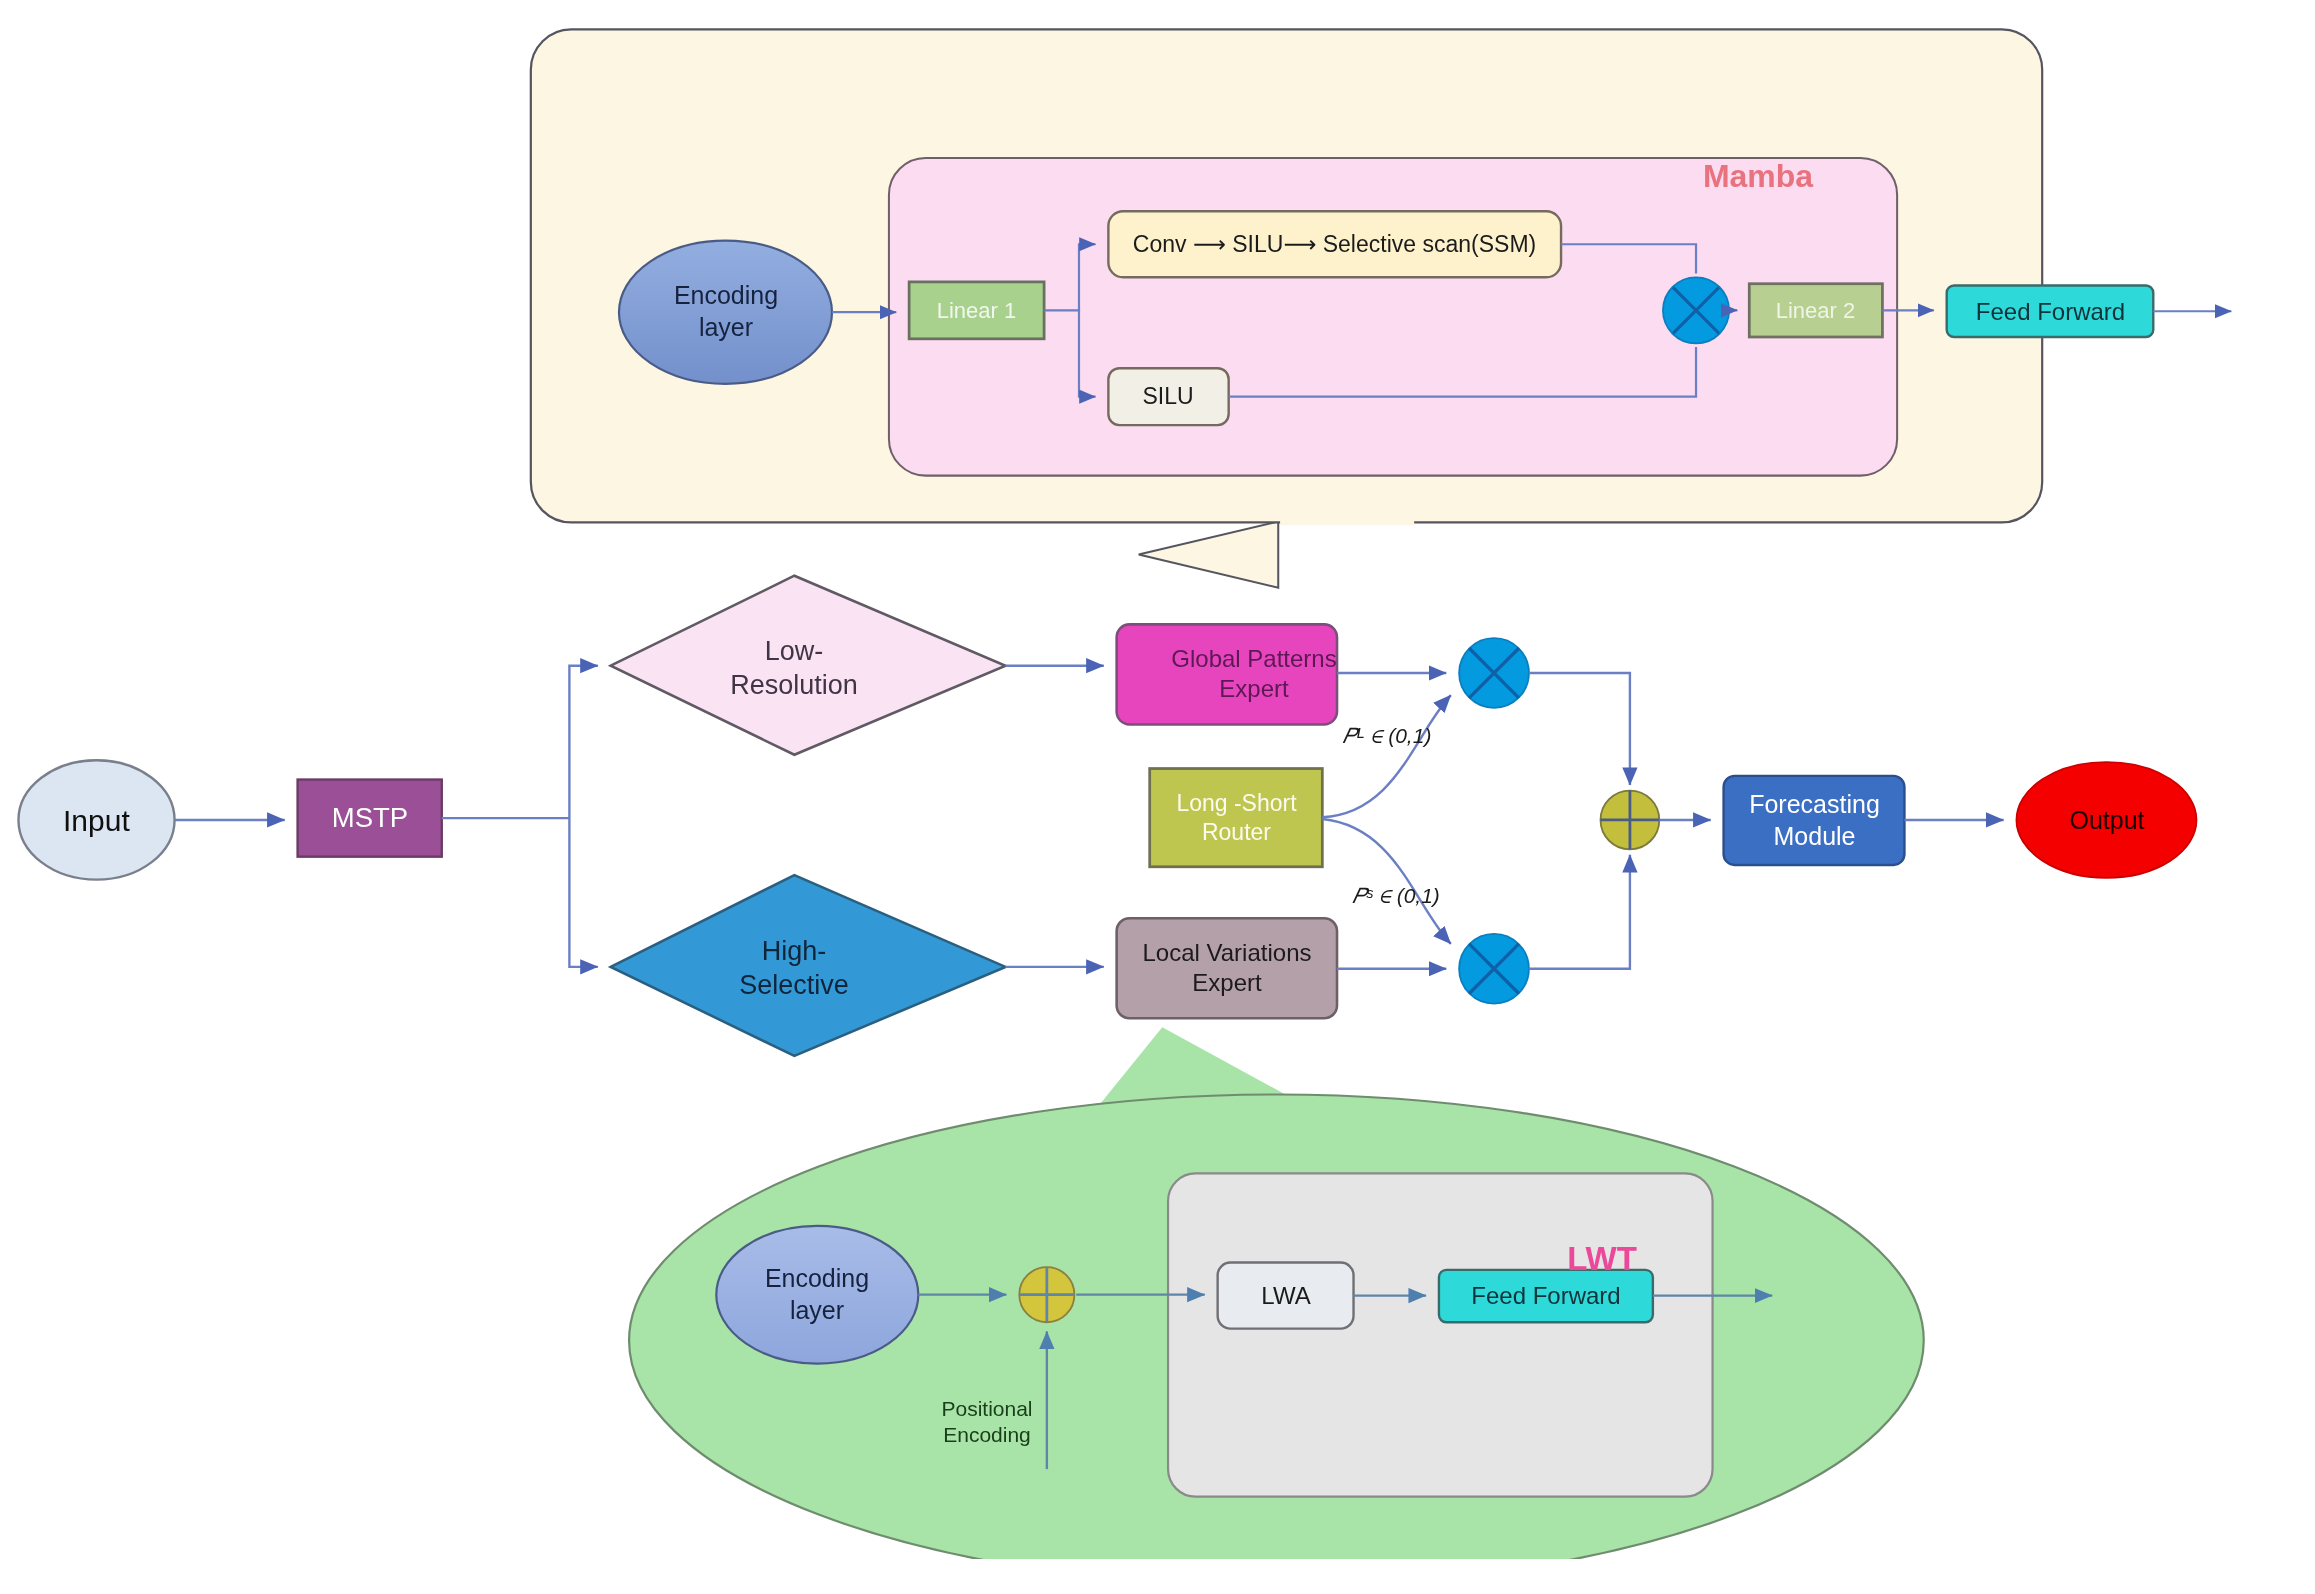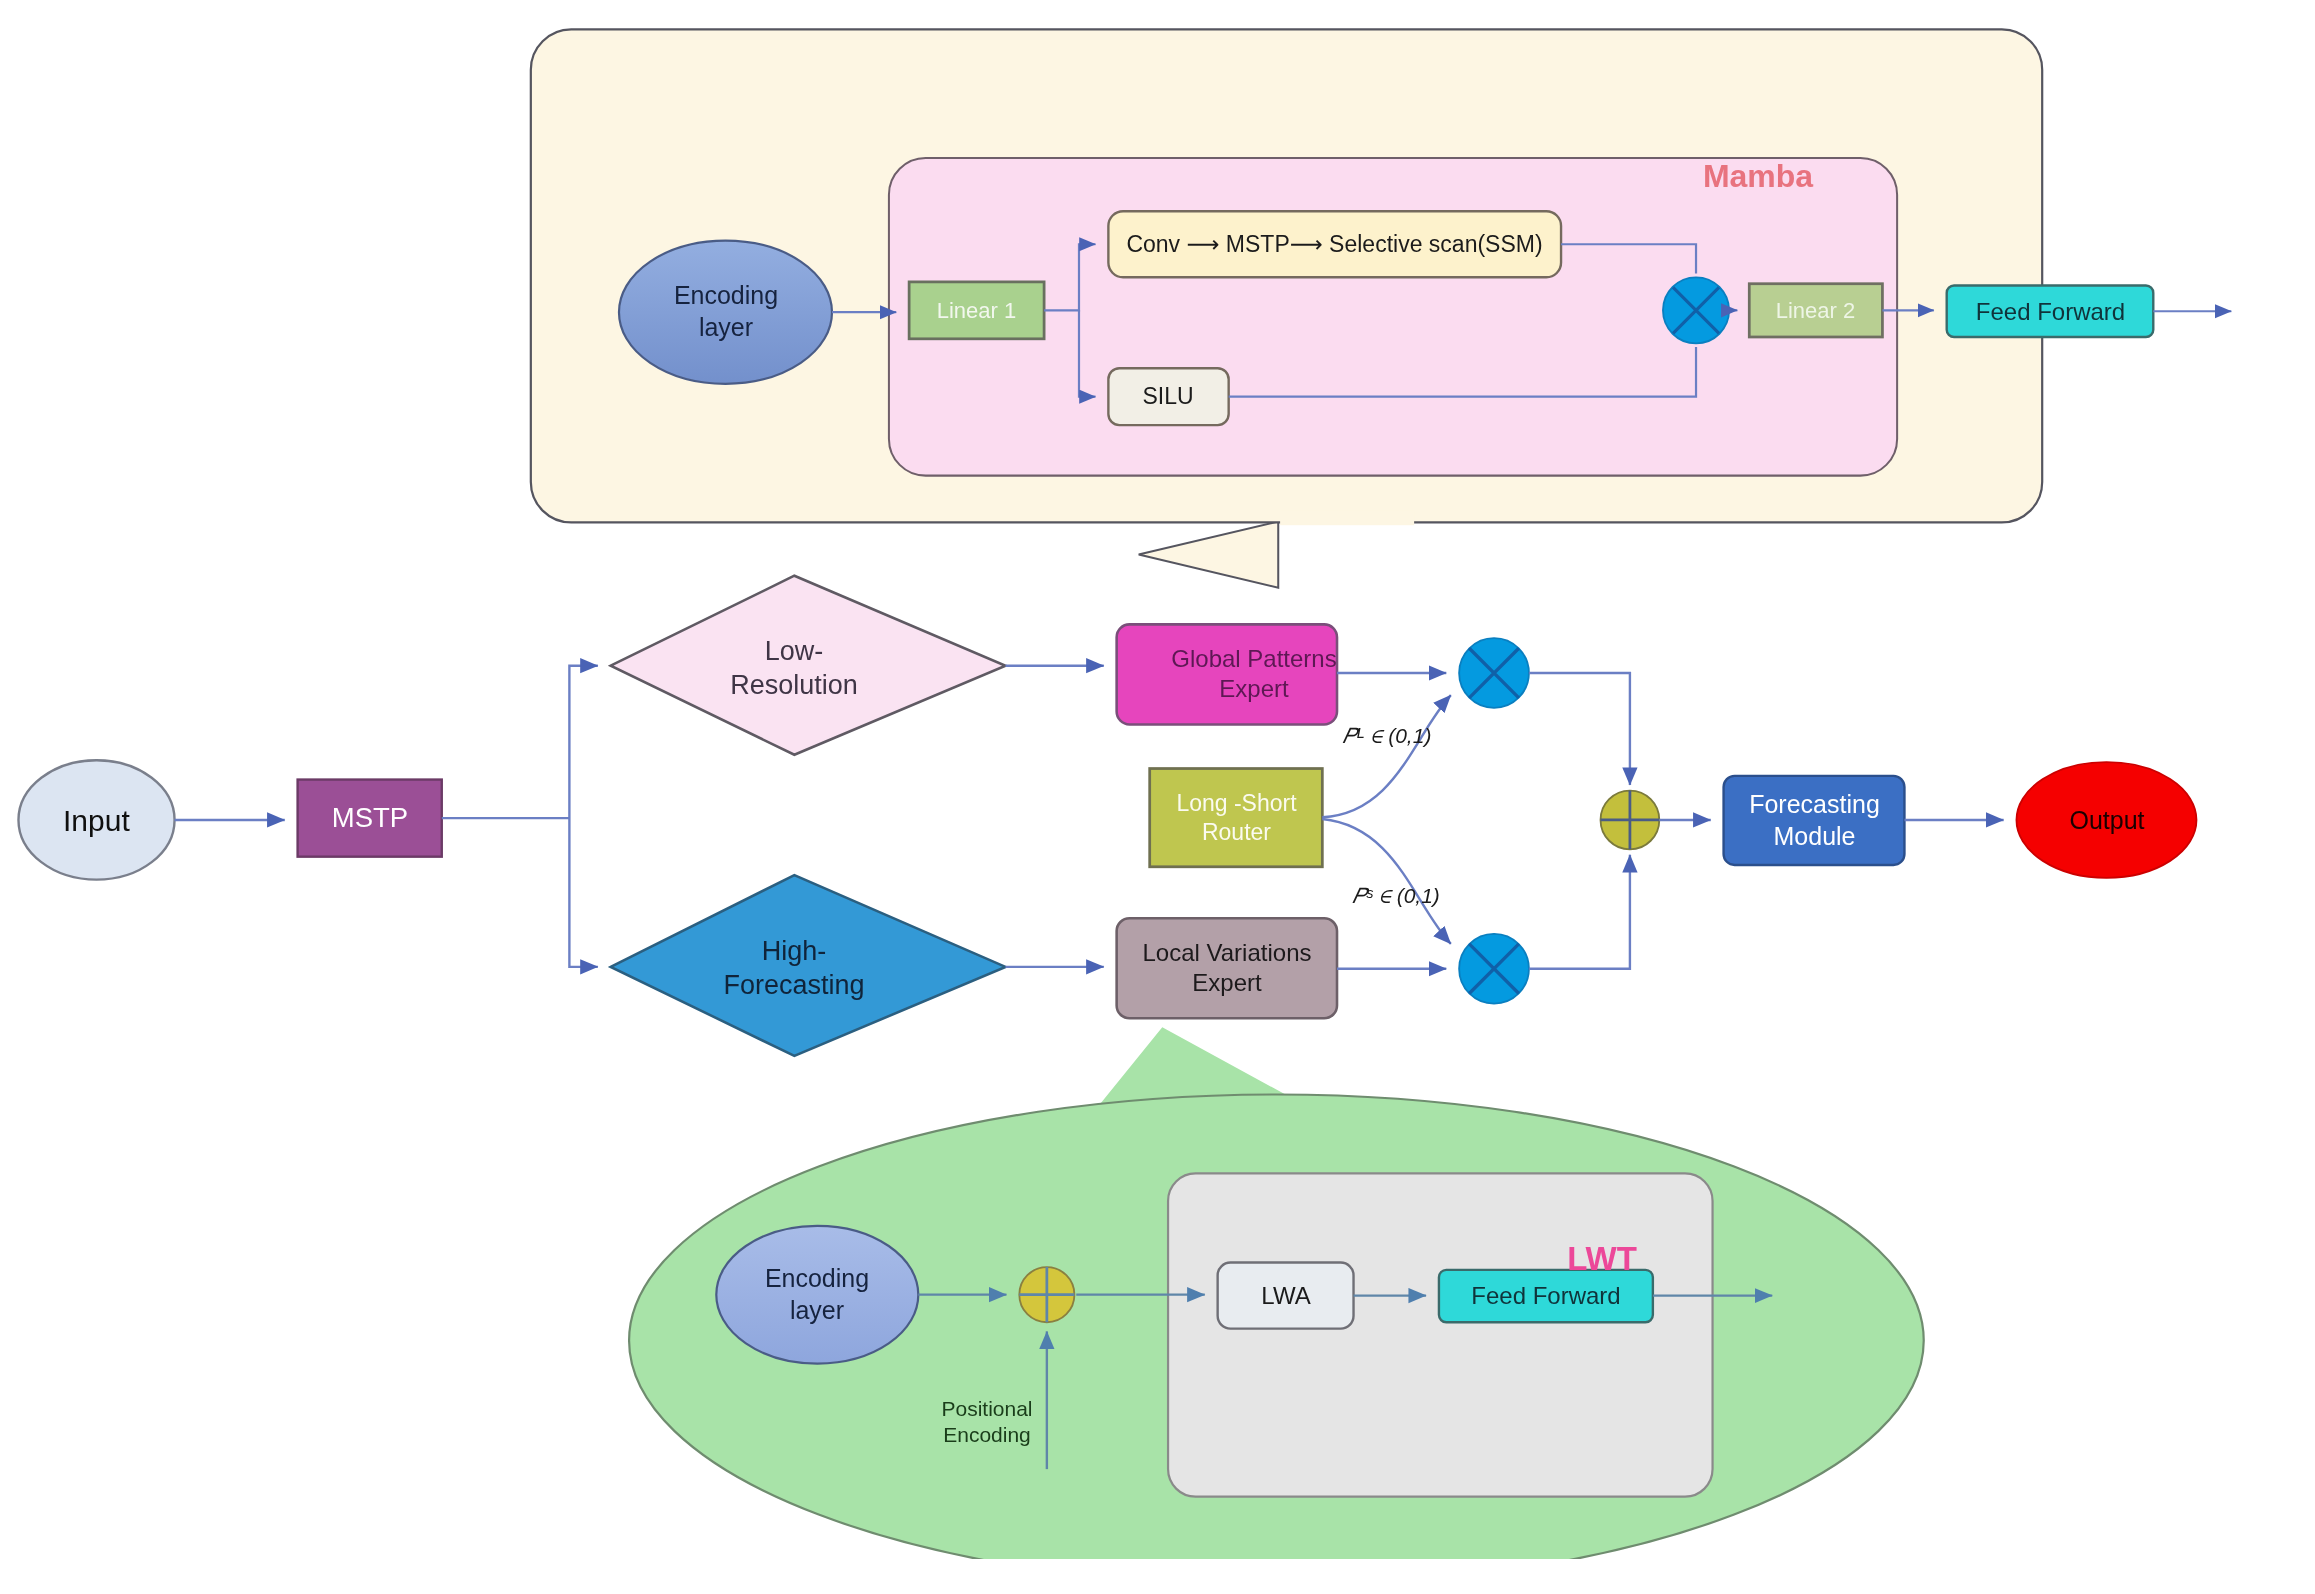--- a/index.html
+++ b/index.html
@@ -216,37 +216,37 @@
     </g>
   </svg>
 
   <div class="lbl" style="left:1671px; top:154px; width:174px; height:44px; color:#e8737f; font-size:32px; font-weight:600;">Mamba</div>
 
   <div class="lbl" style="left:634px; top:275px; width:184px; height:73px; color:#16233f; font-size:25px;">Encoding
 layer</div>
 
   <div class="lbl" style="left:909px; top:282px; width:135px; height:57px; color:#f2f7ee; font-size:22px;">Linear 1</div>
 
-  <div class="lbl" style="left:1108px; top:211px; width:453px; height:66px; color:#1b1b1b; font-size:23px;">Conv ⟶ MSTP⟶ Selective scan(SSM)</div>
+  <div class="lbl" style="left:1108px; top:211px; width:453px; height:66px; color:#1b1b1b; font-size:23px;">Conv ⟶ SILU⟶ Selective scan(SSM)</div>
 
   <div class="lbl" style="left:1108px; top:368px; width:120px; height:57px; color:#1b1b1b; font-size:23px;">SILU</div>
 
   <div class="lbl" style="left:1749px; top:284px; width:133px; height:53px; color:#eef5e6; font-size:22px;">Linear 2</div>
 
   <div class="lbl" style="left:1947px; top:286px; width:207px; height:51px; color:#10333a; font-size:24px;">Feed Forward</div>
 
   <div class="lbl" style="left:18.4px; top:793px; width:156px; height:55px; color:#101010; font-size:30px;">Input</div>
 
   <div class="lbl" style="left:298px; top:780px; width:144px; height:77px; color:#ffffff; font-size:27.5px;">MSTP</div>
 
   <div class="lbl" style="left:684px; top:631px; width:220px; height:75px; color:#3f3546; font-size:27px;">Low-
 Resolution</div>
 
   <div class="lbl" style="left:684px; top:931px; width:220px; height:75px; color:#10243a; font-size:27px;">High-
-Forecasting</div>
+Selective</div>
 
   <div class="lbl" style="left:1117px; top:624px; width:220px; height:100px; color:#5e1854; font-size:24px;margin-left:27px;">Global Patterns
 Expert</div>
 
   <div class="lbl" style="left:1117px; top:918px; width:220px; height:100px; color:#1d1a1c; font-size:24px;">Local Variations
 Expert</div>
 
   <div class="lbl" style="left:1150px; top:769px; width:173px; height:98px; color:#fbfbf0; font-size:23px;">Long -Short
 Router</div>
 

